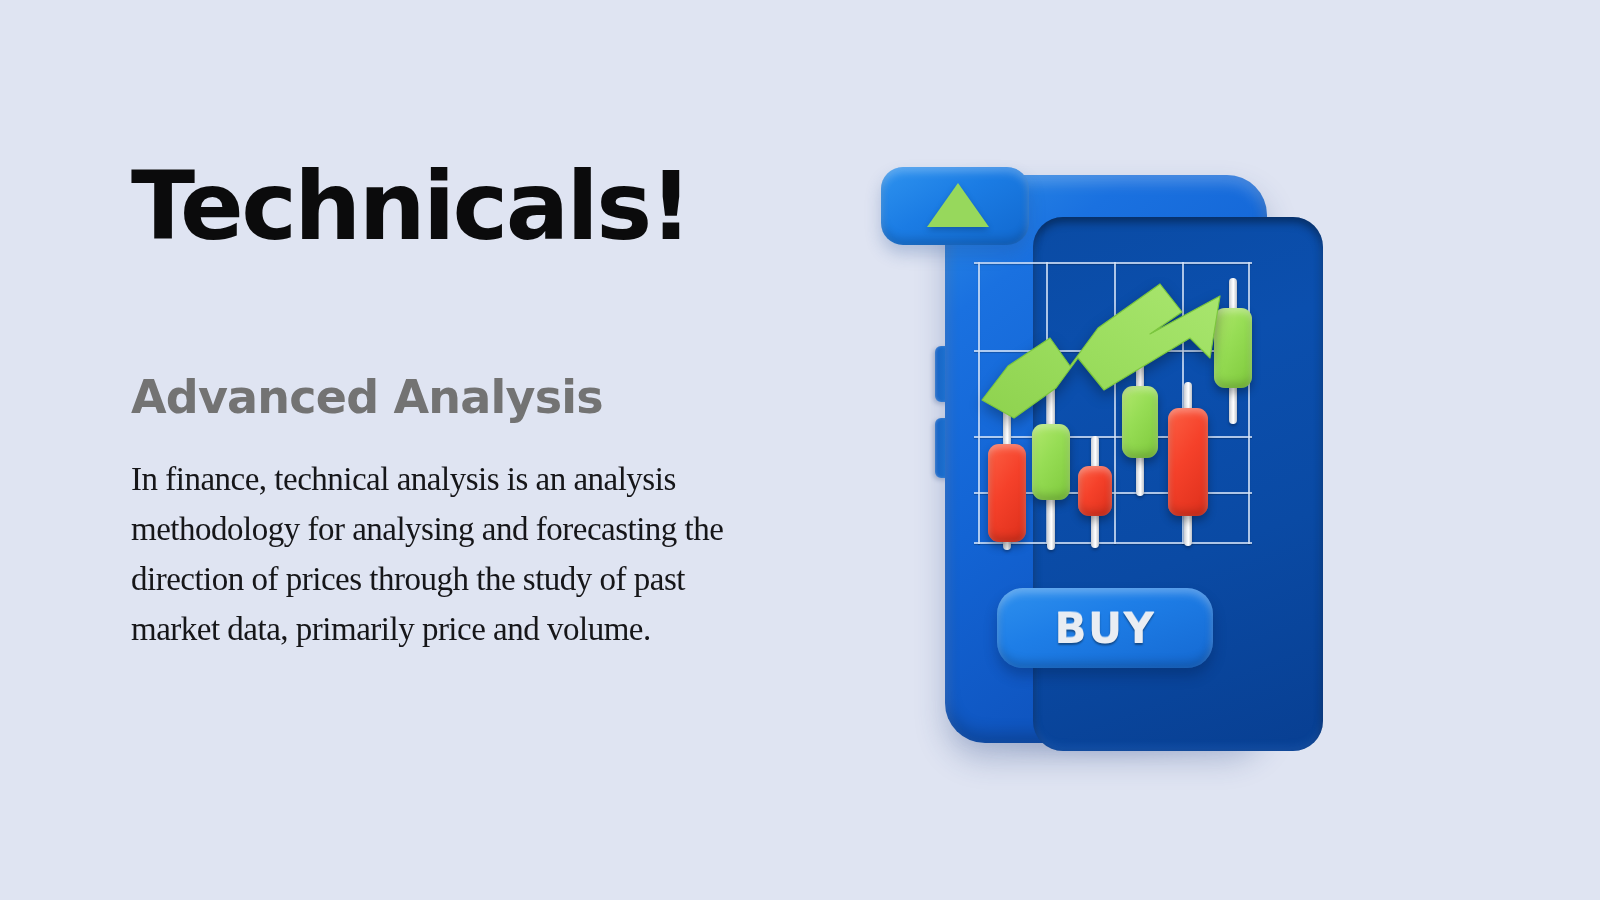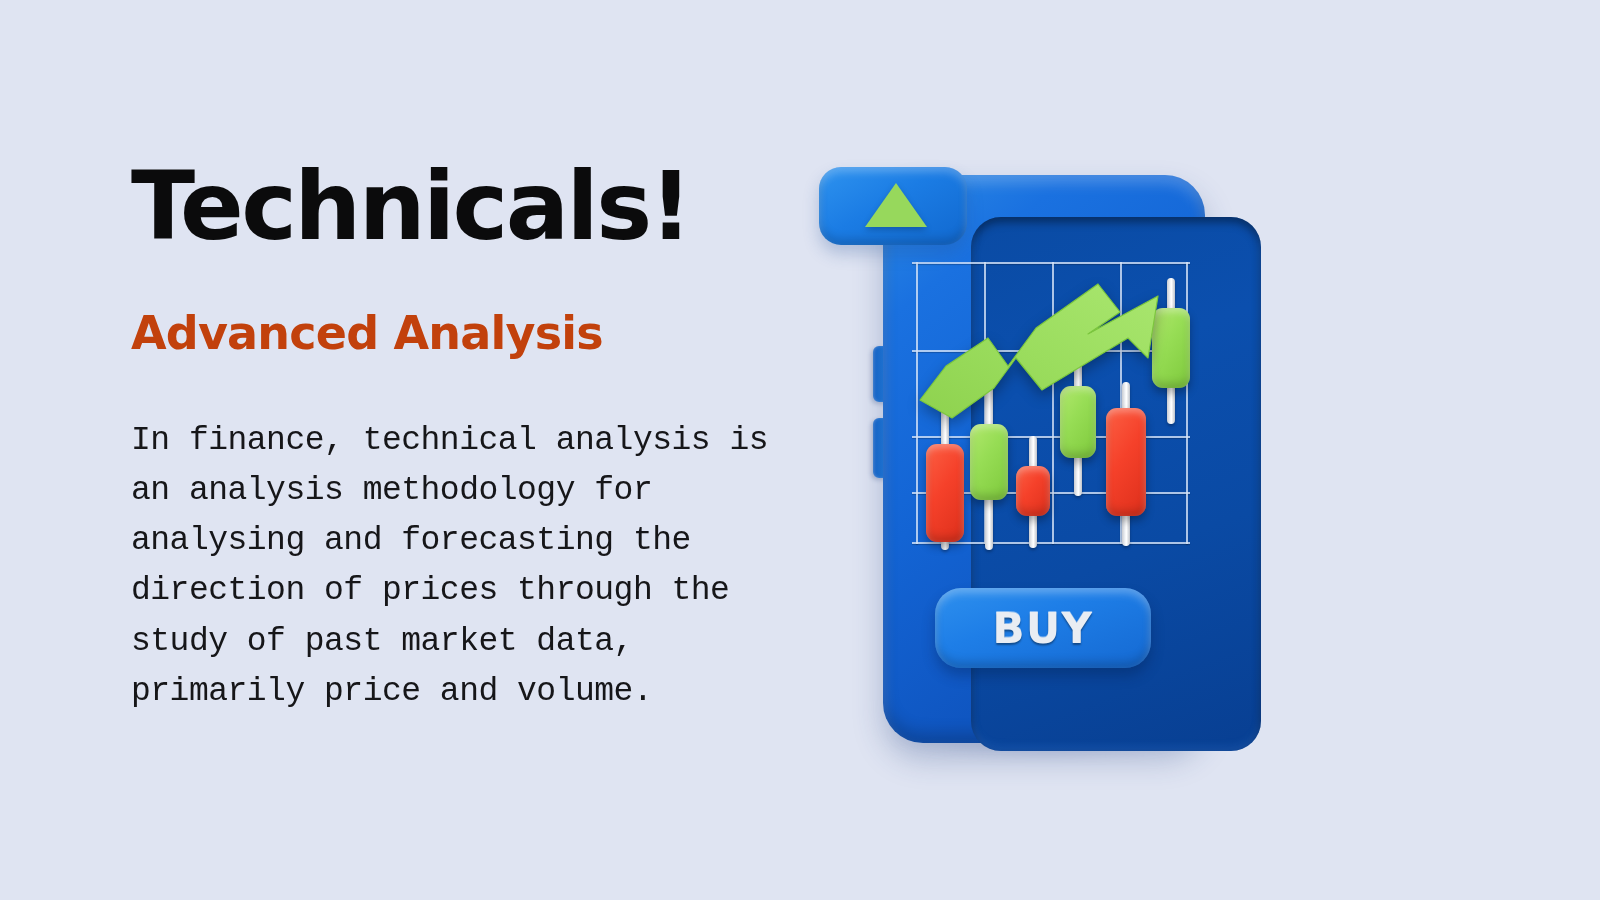--- a/index.html
+++ b/index.html
@@ -34,40 +34,40 @@
     margin: 0 0 8px 0;
     white-space: nowrap;
   }
 
   .page-subtitle {
     font-family: "DejaVu Sans", sans-serif;
     font-size: 46px;
     font-weight: 700;
     letter-spacing: -0.8px;
     line-height: 1.0;
-    color: #c2410c;
-    margin-top: 56px;
+    color: #737373;
+    margin-top: 120px;
     white-space: nowrap;
   }
 
   .page-body {
-    font-family: Liberation Mono, monospace;
+    font-family: Liberation Serif, serif;
     font-size: 33px;
     font-weight: 400;
     line-height: 1.52;
     color: #161619;
-    margin-top: 60px;
+    margin-top: 34px;
     width: 640px;
     letter-spacing: -0.5px;
   }
 
   
   .illustration {
     position: absolute;
-    left: 811px;
+    left: 873px;
     top: 150px;
     width: 460px;
     height: 620px;
   }
 
   
   .phone-shadow {
     position: absolute;
     left: 78px;
     top: 560px;

